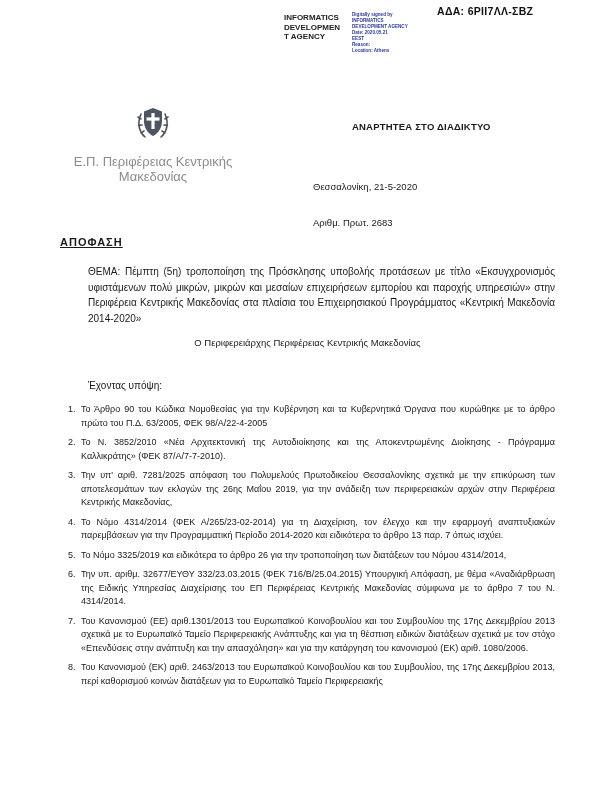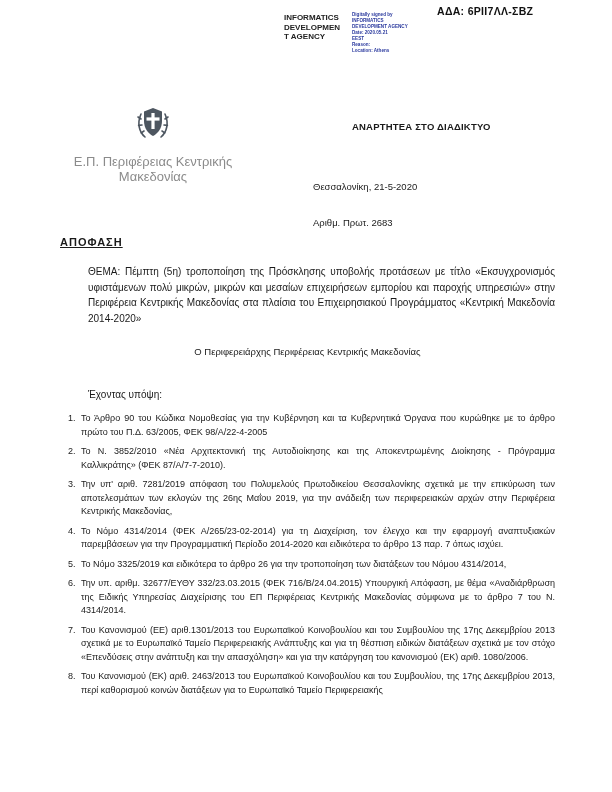--- a/index.html
+++ b/index.html
@@ -102,21 +102,21 @@
     letter-spacing: 1px;
     text-decoration: underline;
   }
   .subject {
     margin: 16px 0 0 28px;
     text-align: justify;
     font-size: 10px;
     line-height: 1.55;
   }
   .issuer {
-    margin-top: 20px;
+    margin-top: 11px;
     text-align: center;
     font-size: 9.5px;
   }
   .having {
     margin: 32px 0 0 28px;
     font-size: 10px;
   }
   ol.considerations {
     margin: 12px 0 12px 0;
     padding-left: 18px;
@@ -175,22 +175,22 @@
   <div class="protocol">Αριθμ. Πρωτ. 2683</div>
 
   <div class="main">
     <div class="title">ΑΠΟΦΑΣΗ</div>
     <p class="subject">ΘΕΜΑ: Πέμπτη (5η) τροποποίηση της Πρόσκλησης υποβολής προτάσεων με τίτλο «Εκσυγχρονισμός υφιστάμενων πολύ μικρών, μικρών και μεσαίων επιχειρήσεων εμπορίου και παροχής υπηρεσιών» στην Περιφέρεια Κεντρικής Μακεδονίας στα πλαίσια του Επιχειρησιακού Προγράμματος «Κεντρική Μακεδονία 2014-2020»</p>
     <div class="issuer">Ο Περιφερειάρχης Περιφέρειας Κεντρικής Μακεδονίας</div>
     <div class="having">Έχοντας υπόψη:</div>
     <ol class="considerations">
         <li>Το Άρθρο 90 του Κώδικα Νομοθεσίας για την Κυβέρνηση και τα Κυβερνητικά Όργανα που κυρώθηκε με το άρθρο πρώτο του Π.Δ. 63/2005, ΦΕΚ 98/Α/22-4-2005</li>
         <li>Το Ν. 3852/2010 «Νέα Αρχιτεκτονική της Αυτοδιοίκησης και της Αποκεντρωμένης Διοίκησης - Πρόγραμμα Καλλικράτης» (ΦΕΚ 87/Α/7-7-2010).</li>
-        <li>Την υπ' αριθ. 7281/2019 απόφαση του Πολυμελούς Πρωτοδικείου Θεσσαλονίκης σχετικά με την επικύρωση των αποτελεσμάτων των εκλογών της 26ης Μαΐου 2019, για την ανάδειξη των περιφερειακών αρχών στην Περιφέρεια Κεντρικής Μακεδονίας,</li>
+        <li>Την υπ' αριθ. 7281/2025 απόφαση του Πολυμελούς Πρωτοδικείου Θεσσαλονίκης σχετικά με την επικύρωση των αποτελεσμάτων των εκλογών της 26ης Μαΐου 2019, για την ανάδειξη των περιφερειακών αρχών στην Περιφέρεια Κεντρικής Μακεδονίας,</li>
         <li>Το Νόμο 4314/2014 (ΦΕΚ Α/265/23-02-2014) για τη Διαχείριση, τον έλεγχο και την εφαρμογή αναπτυξιακών παρεμβάσεων για την Προγραμματική Περίοδο 2014-2020 και ειδικότερα το άρθρο 13 παρ. 7 όπως ισχύει.</li>
         <li>Το Νόμο 3325/2019 και ειδικότερα το άρθρο 26 για την τροποποίηση των διατάξεων του Νόμου 4314/2014,</li>
-        <li>Την υπ. αριθμ. 32677/ΕΥΘΥ 332/23.03.2015 (ΦΕΚ 716/Β/24.04.2015) Υπουργική Απόφαση, με θέμα «Αναδιάρθρωση της Ειδικής Υπηρεσίας Διαχείρισης του ΕΠ Περιφέρειας Κεντρικής Μακεδονίας σύμφωνα με το άρθρο 7 του Ν. 4314/2014.</li>
+        <li>Την υπ. αριθμ. 32677/ΕΥΘΥ 332/23.03.2015 (ΦΕΚ 716/Β/25.04.2015) Υπουργική Απόφαση, με θέμα «Αναδιάρθρωση της Ειδικής Υπηρεσίας Διαχείρισης του ΕΠ Περιφέρειας Κεντρικής Μακεδονίας σύμφωνα με το άρθρο 7 του Ν. 4314/2014.</li>
         <li>Του Κανονισμού (ΕΕ) αριθ.1301/2013 του Ευρωπαϊκού Κοινοβουλίου και του Συμβουλίου της 17ης Δεκεμβρίου 2013 σχετικά με το Ευρωπαϊκό Ταμείο Περιφερειακής Ανάπτυξης και για τη θέσπιση ειδικών διατάξεων σχετικά με τον στόχο «Επενδύσεις στην ανάπτυξη και την απασχόληση» και για την κατάργηση του κανονισμού (ΕΚ) αριθ. 1080/2006.</li>
         <li>Του Κανονισμού (ΕΚ) αριθ. 2463/2013 του Ευρωπαϊκού Κοινοβουλίου και του Συμβουλίου, της 17ης Δεκεμβρίου 2013, περί καθορισμού κοινών διατάξεων για το Ευρωπαϊκό Ταμείο Περιφερειακής</li>
       </ol>
   </div>
 
 </div>
 
 </body></html>

